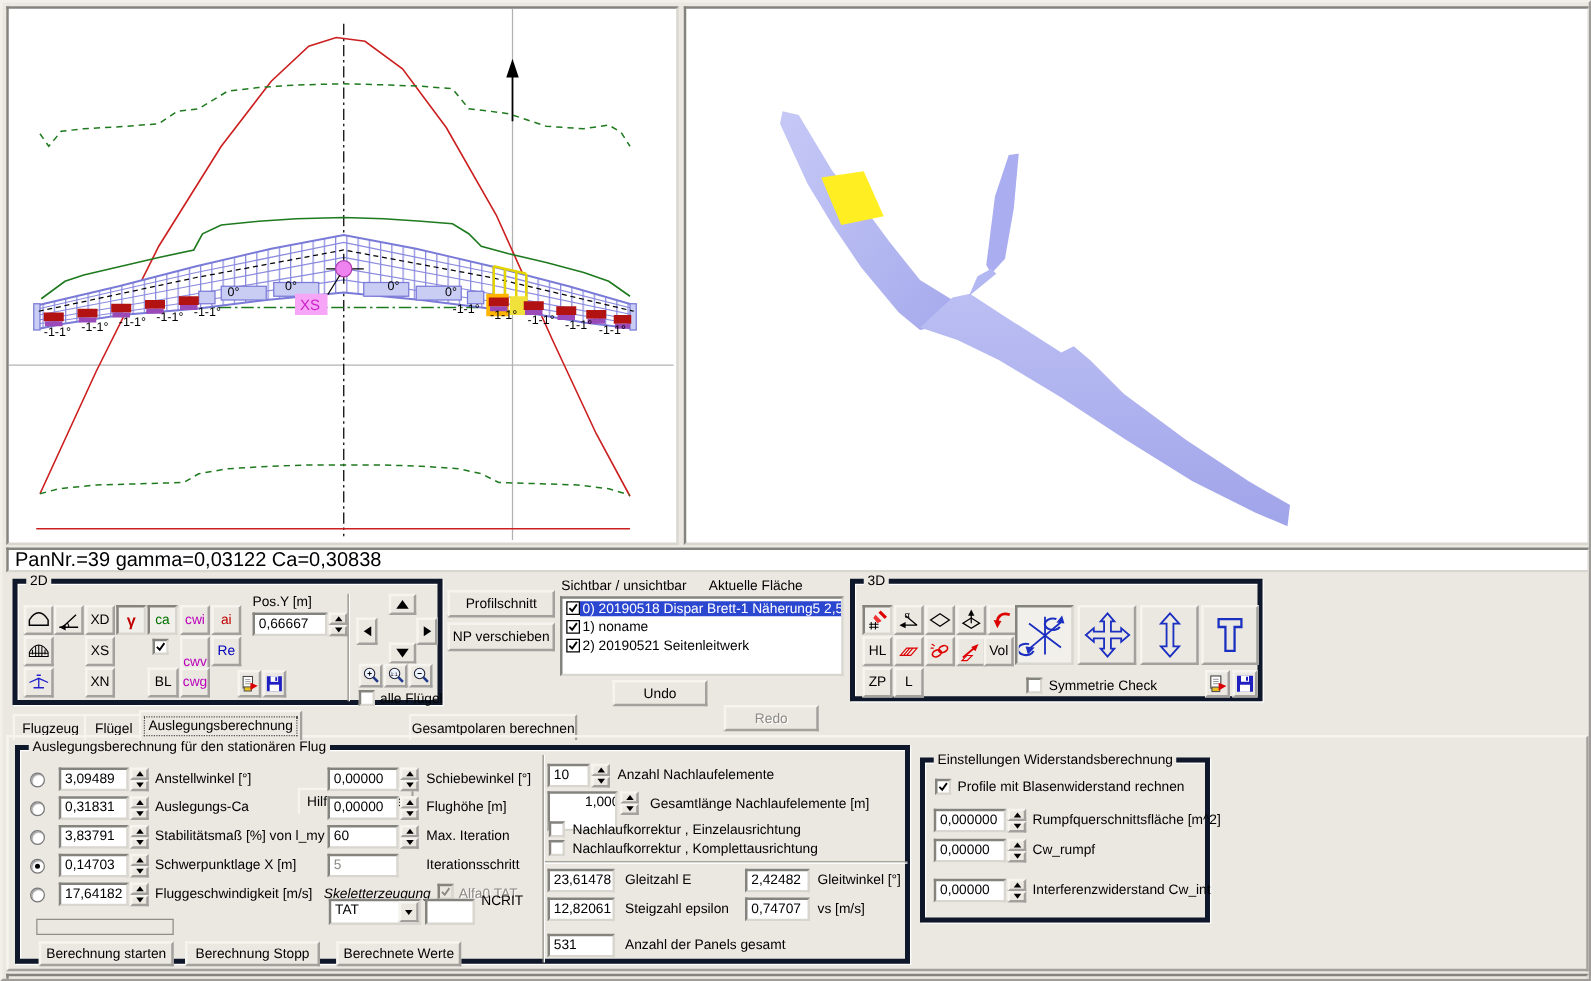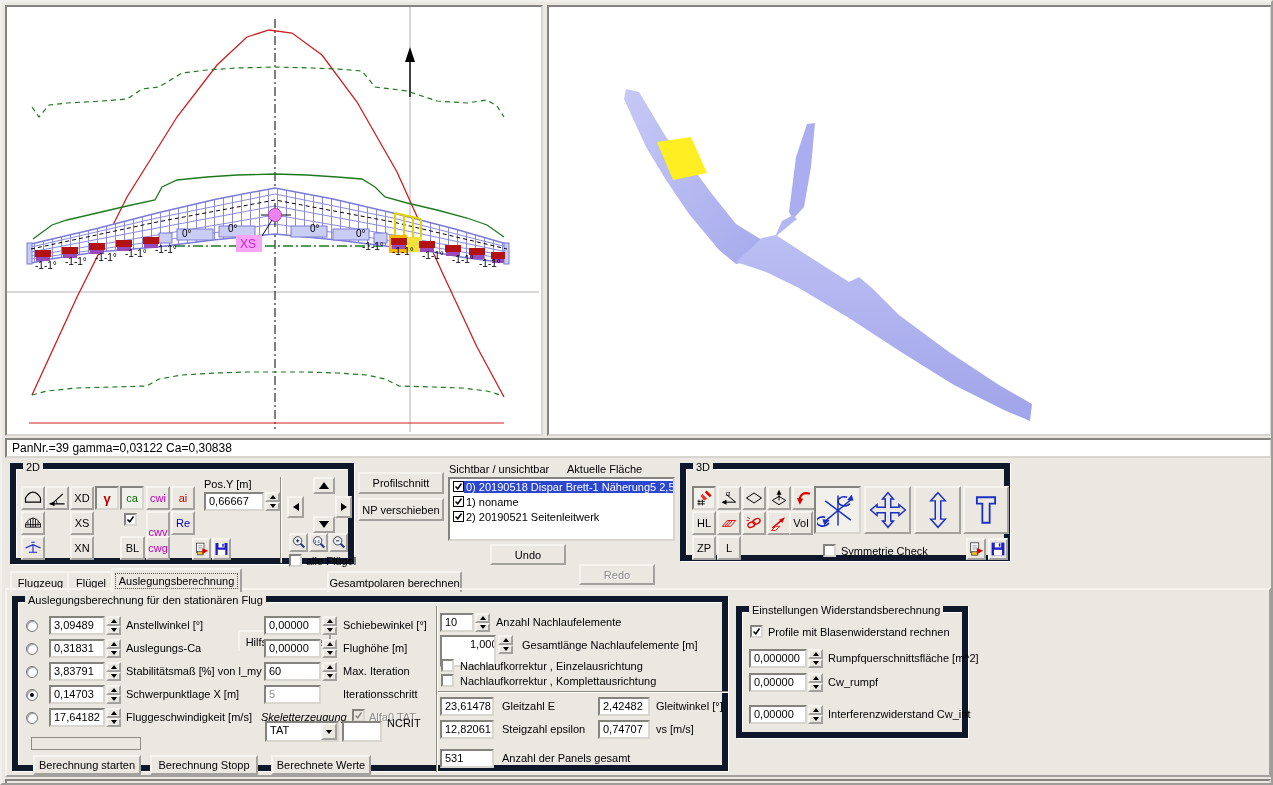--- a/index.html
+++ b/index.html
@@ -6,21 +6,21 @@
   .win{position:relative;width:1273px;height:785px;background:#ebe8e2;border:2px outset #f2f0ea;
        box-sizing:border-box;font-family:"Liberation Sans",sans-serif;font-size:11px;color:#000;overflow:hidden;}
   .abs{position:absolute;box-sizing:border-box;}
   .sunkwhite{background:#fff;border:2px inset #d8d6cf;}
   .btn{background:#ebe8e2;border:2px outset #f6f4ef;display:flex;align-items:center;justify-content:center;
        box-sizing:border-box;cursor:default;white-space:nowrap;}
   .btn.pressed{border:2px inset #d8d6cf;background:#f2f0ea;}
   .btn.disabled{color:#8c8a84;text-shadow:1px 1px 0 #fff;margin-top:20px;}
   .field{background:#fff;border:2px inset #d8d6cf;box-sizing:border-box;padding:1px 3px 0 3px;overflow:hidden;white-space:nowrap;}
   .field.dis{color:#8c8a84;}
-  .grp{border:6px solid #0f172a;box-shadow:1px 1px 0 #ffffff,inset 1px 1px 0 #ffffff;}
+  .grp{border:4px solid #0f172a;box-shadow:1px 1px 0 #ffffff,inset 1px 1px 0 #ffffff;}
   .gtitle{position:absolute;top:-8px;left:7px;background:#ebe8e2;padding:0 3px;white-space:nowrap;}
   .lbl{white-space:nowrap;}
   .dis-lbl{color:#8c8a84;text-shadow:1px 1px 0 #fff;}
   .spin{display:flex;flex-direction:column;width:15px;}
   .sbtn{flex:1;background:#ebe8e2;border:2px outset #f6f4ef;display:flex;align-items:center;justify-content:center;box-sizing:border-box;}
   .tu{width:0;height:0;border-left:3px solid transparent;border-right:3px solid transparent;border-bottom:4px solid #000;}
   .td{width:0;height:0;border-left:3px solid transparent;border-right:3px solid transparent;border-top:4px solid #000;}
   .tl{width:0;height:0;border-top:4px solid transparent;border-bottom:4px solid transparent;border-right:6px solid #000;}
   .tr{width:0;height:0;border-top:4px solid transparent;border-bottom:4px solid transparent;border-left:6px solid #000;}
   .tub{width:0;height:0;border-left:5px solid transparent;border-right:5px solid transparent;border-bottom:7px solid #000;}
@@ -176,21 +176,21 @@
 
       <polygon points="108,135 142,130 158,166 124,173" fill="#ffee22"></polygon>
 
       <polygon points="187,255 213,231 227,228 253,245 300,275 310,270 323,281 350,308 400,345 450,378 483,397 481,414 455,403 405,378 352,345 300,311 250,281 217,265" fill="url(#rw)"></polygon>
 
       <polygon points="240,205 247,150 258,117 266,116 262,160 255,200 244,212" fill="#aaaef0"></polygon>
       <polygon points="233,214 244,208 248,212 226,230" fill="#b4b8f2"></polygon>
     </svg>
   </div>
 
-  <div class="abs sunkwhite" style="left:3px;top:436px;width:1267px;height:20px;display:flex;align-items:center;padding-left:5px;font-size:12px;">
+  <div class="abs sunkwhite" style="left:3px;top:436px;width:1267px;height:20px;display:flex;padding-left:5px;font-size:16px;">
     <span class="lbl">PanNr.=39 gamma=0,03122 Ca=0,30838</span>
   </div>
 
   <div class="abs grp" style="left:8px;top:461px;width:344px;height:101px;">
     <span class="gtitle">2D</span>
 
     <div class="abs btn ibtn" style="left:5px;top:17px;width:24px;height:24px;">
       <svg width="22" height="22" viewBox="0 0 24 24">
         <path d="M3 17 V12 Q7 5 12 5 Q17 5 21 12 V17 Z" fill="none" stroke="#000" stroke-width="1.4"></path>
         </svg>

